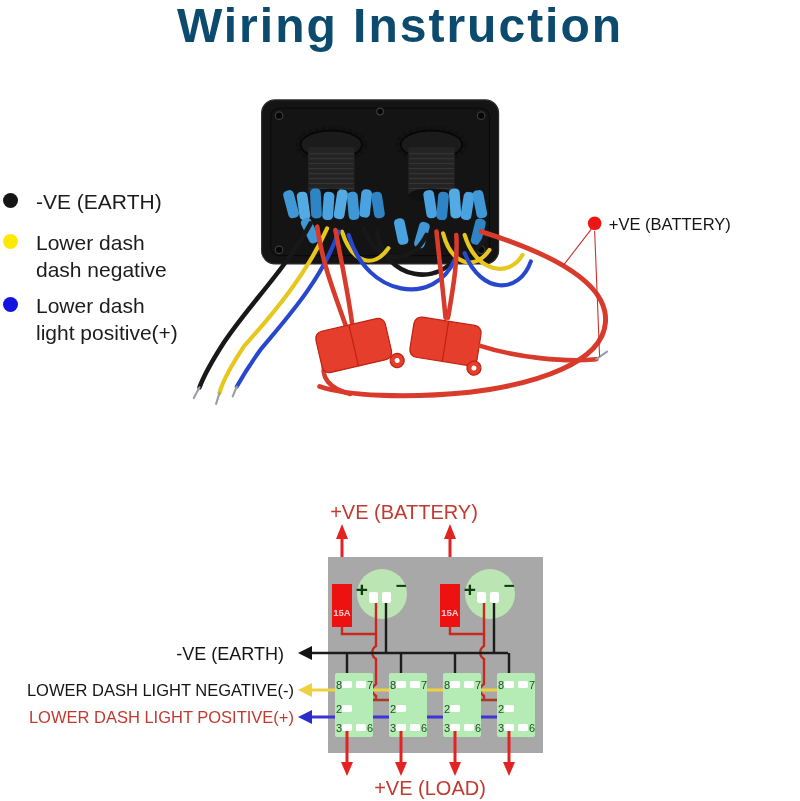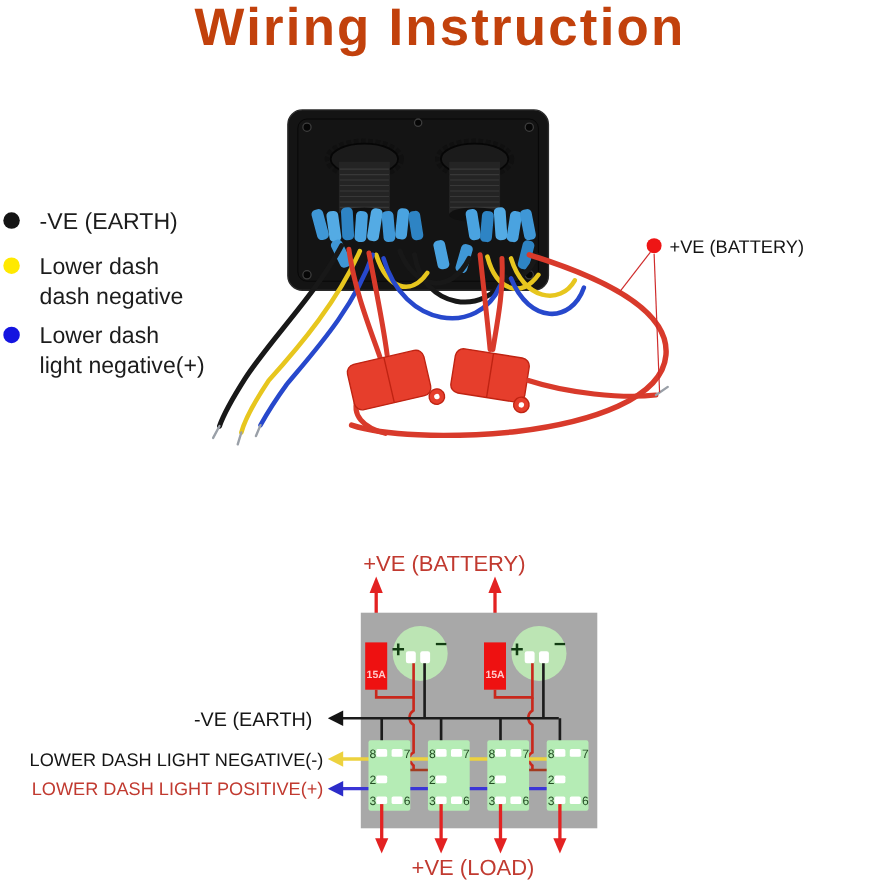--- a/index.html
+++ b/index.html
@@ -1,19 +1,19 @@
 <!DOCTYPE html>
 <html><head>
 <meta charset="utf-8">
 <style>
   html,body{margin:0;padding:0;background:#ffffff;}
   .stage{position:relative;width:800px;height:801px;background:#fff;overflow:hidden;
          font-family:"Liberation Sans",sans-serif;}
   .title{position:absolute;top:0;left:0;width:800px;text-align:center;
-         font-size:48px;font-weight:700;letter-spacing:2px;color:#c2410c;line-height:52px;}
+         font-size:48px;font-weight:700;letter-spacing:2px;color:#0c4a6e;line-height:52px;}
   .legend-item{position:absolute;left:0;}
   .dot{position:absolute;width:15px;height:15px;border-radius:50%;}
   .ltext{position:absolute;font-size:21px;color:#1c1c1c;line-height:27px;white-space:nowrap;}
   svg{position:absolute;left:0;}
   svg text{font-family:"Liberation Sans",sans-serif;}
 </style>
 </head>
 <body>
 
 <div class="stage">
@@ -123,21 +123,21 @@
     <span class="dot" style="left:3px;top:234px;background:#ffe900"></span>
     <div class="ltext" style="left:36px;top:229px">
       <div>Lower dash</div>
       <div>dash negative</div>
     </div>
   </div>
   <div class="legend-item">
     <span class="dot" style="left:3px;top:297px;background:#1414e0"></span>
     <div class="ltext" style="left:36px;top:292px">
       <div>Lower dash</div>
-      <div>light negative(+)</div>
+      <div>light positive(+)</div>
     </div>
   </div>
 
   <svg style="top:495px" width="800" height="306" viewBox="0 495 800 306">
 
     <text x="404" y="519" text-anchor="middle" font-size="20" fill="#c13a30">+VE (BATTERY)</text>
 
     <g stroke="#e32222" stroke-width="3" fill="#e32222">
       <path d="M342,584 V537" fill="none"></path>
         <polygon points="342,524 336,539 348,539" stroke="none"></polygon>

